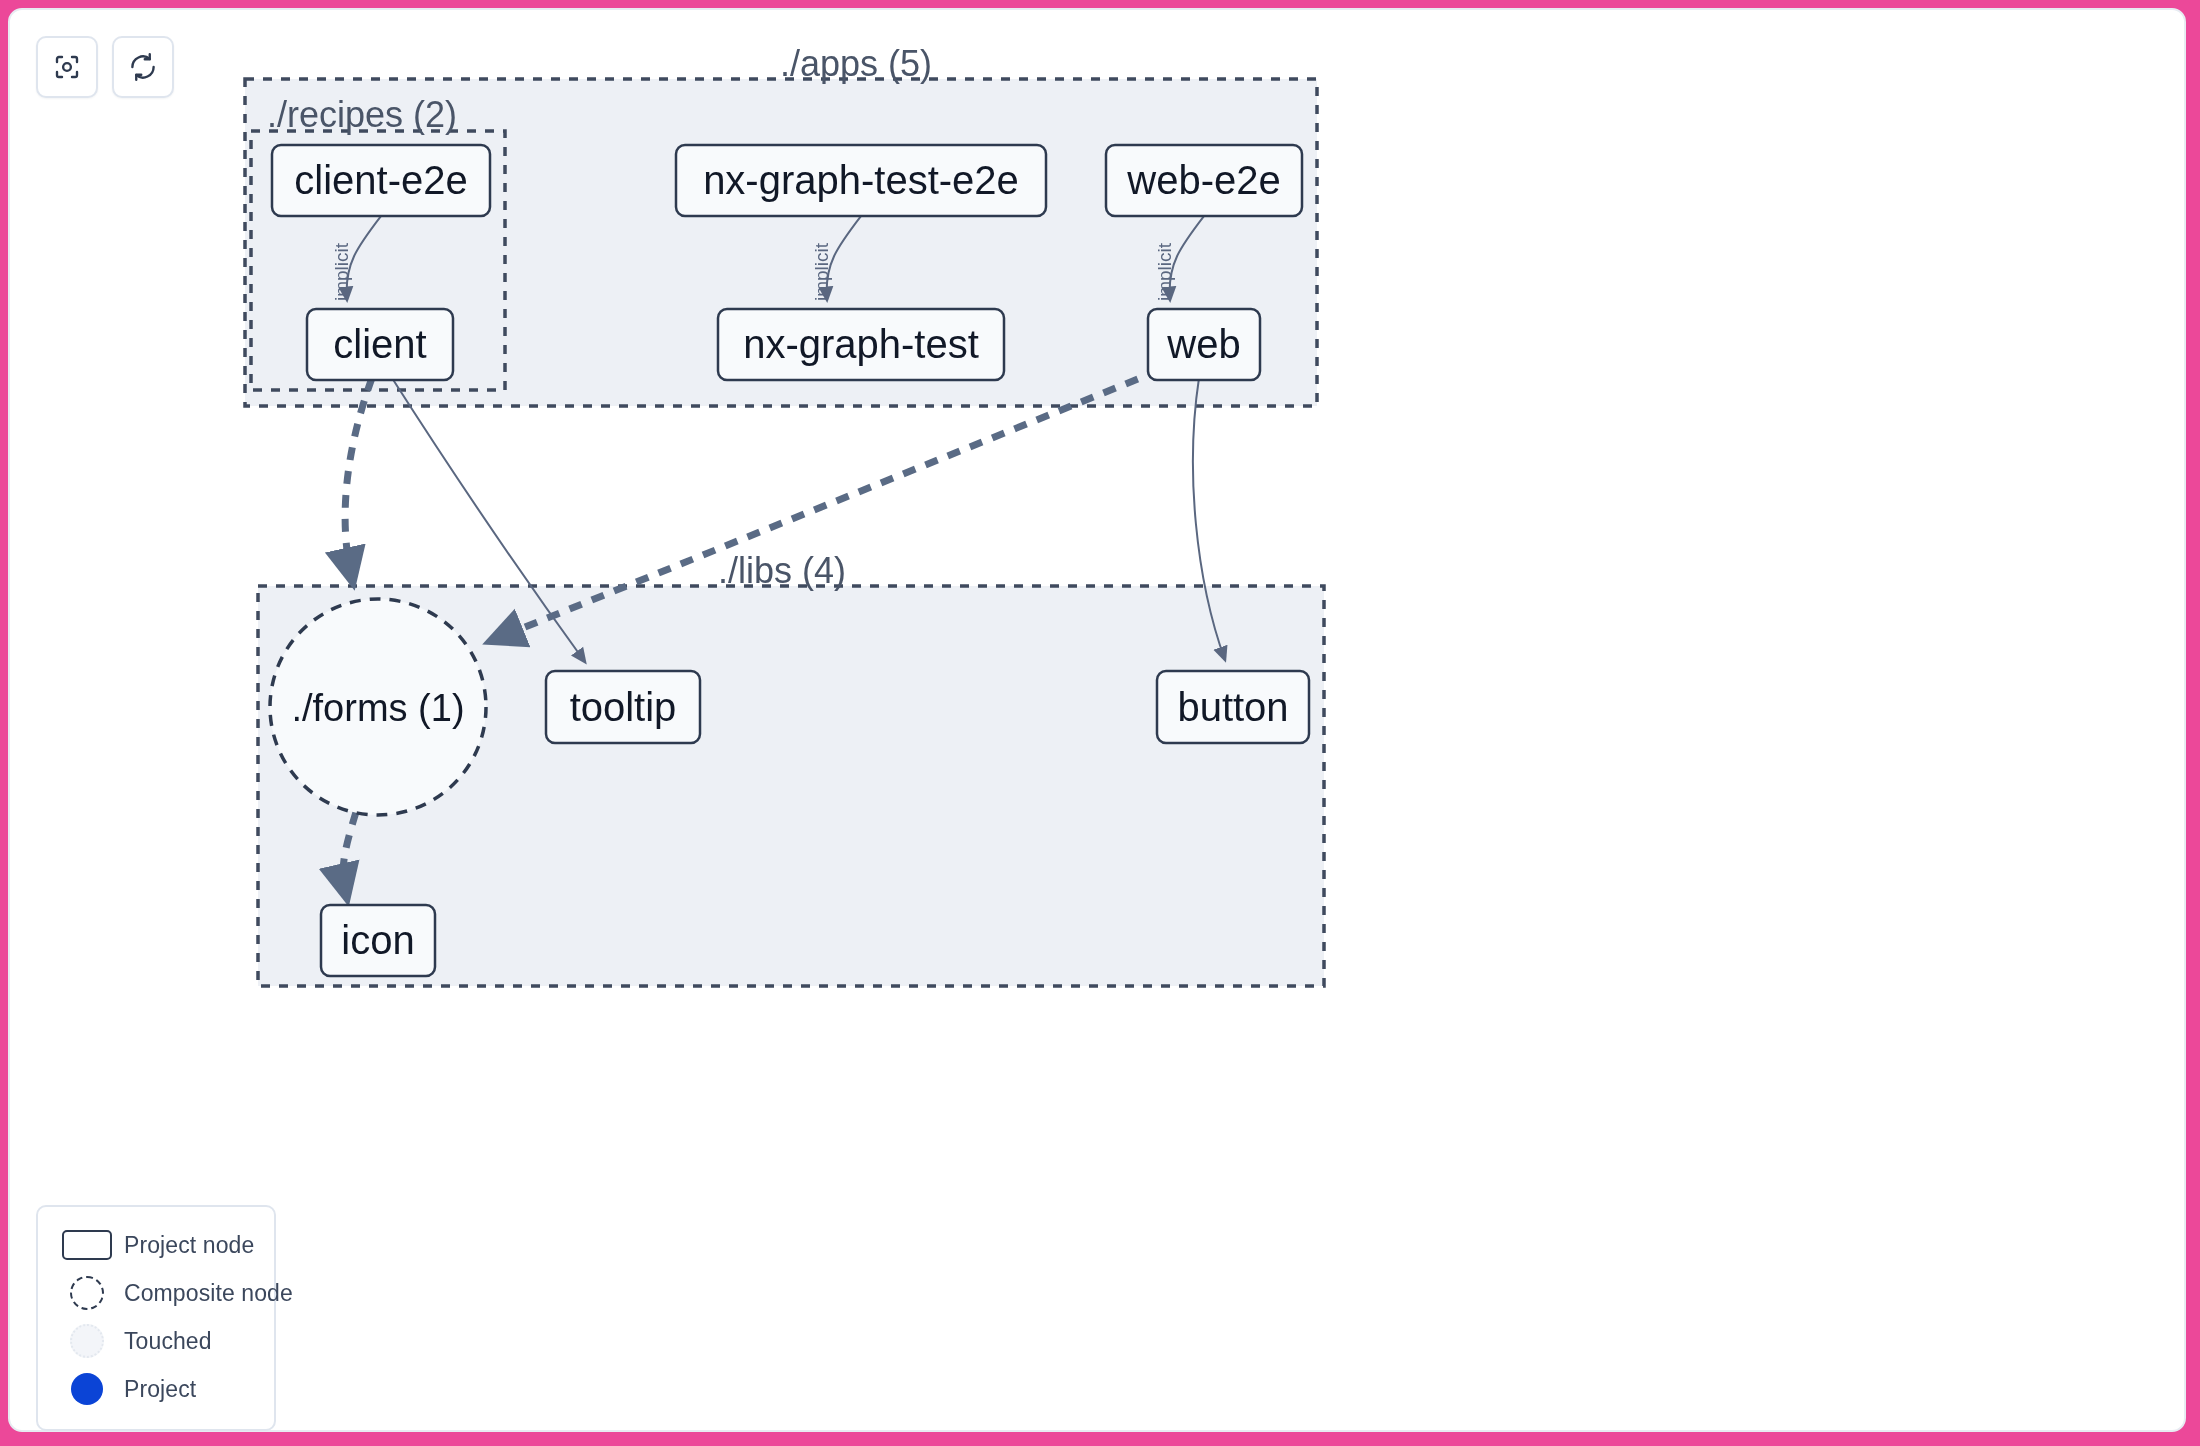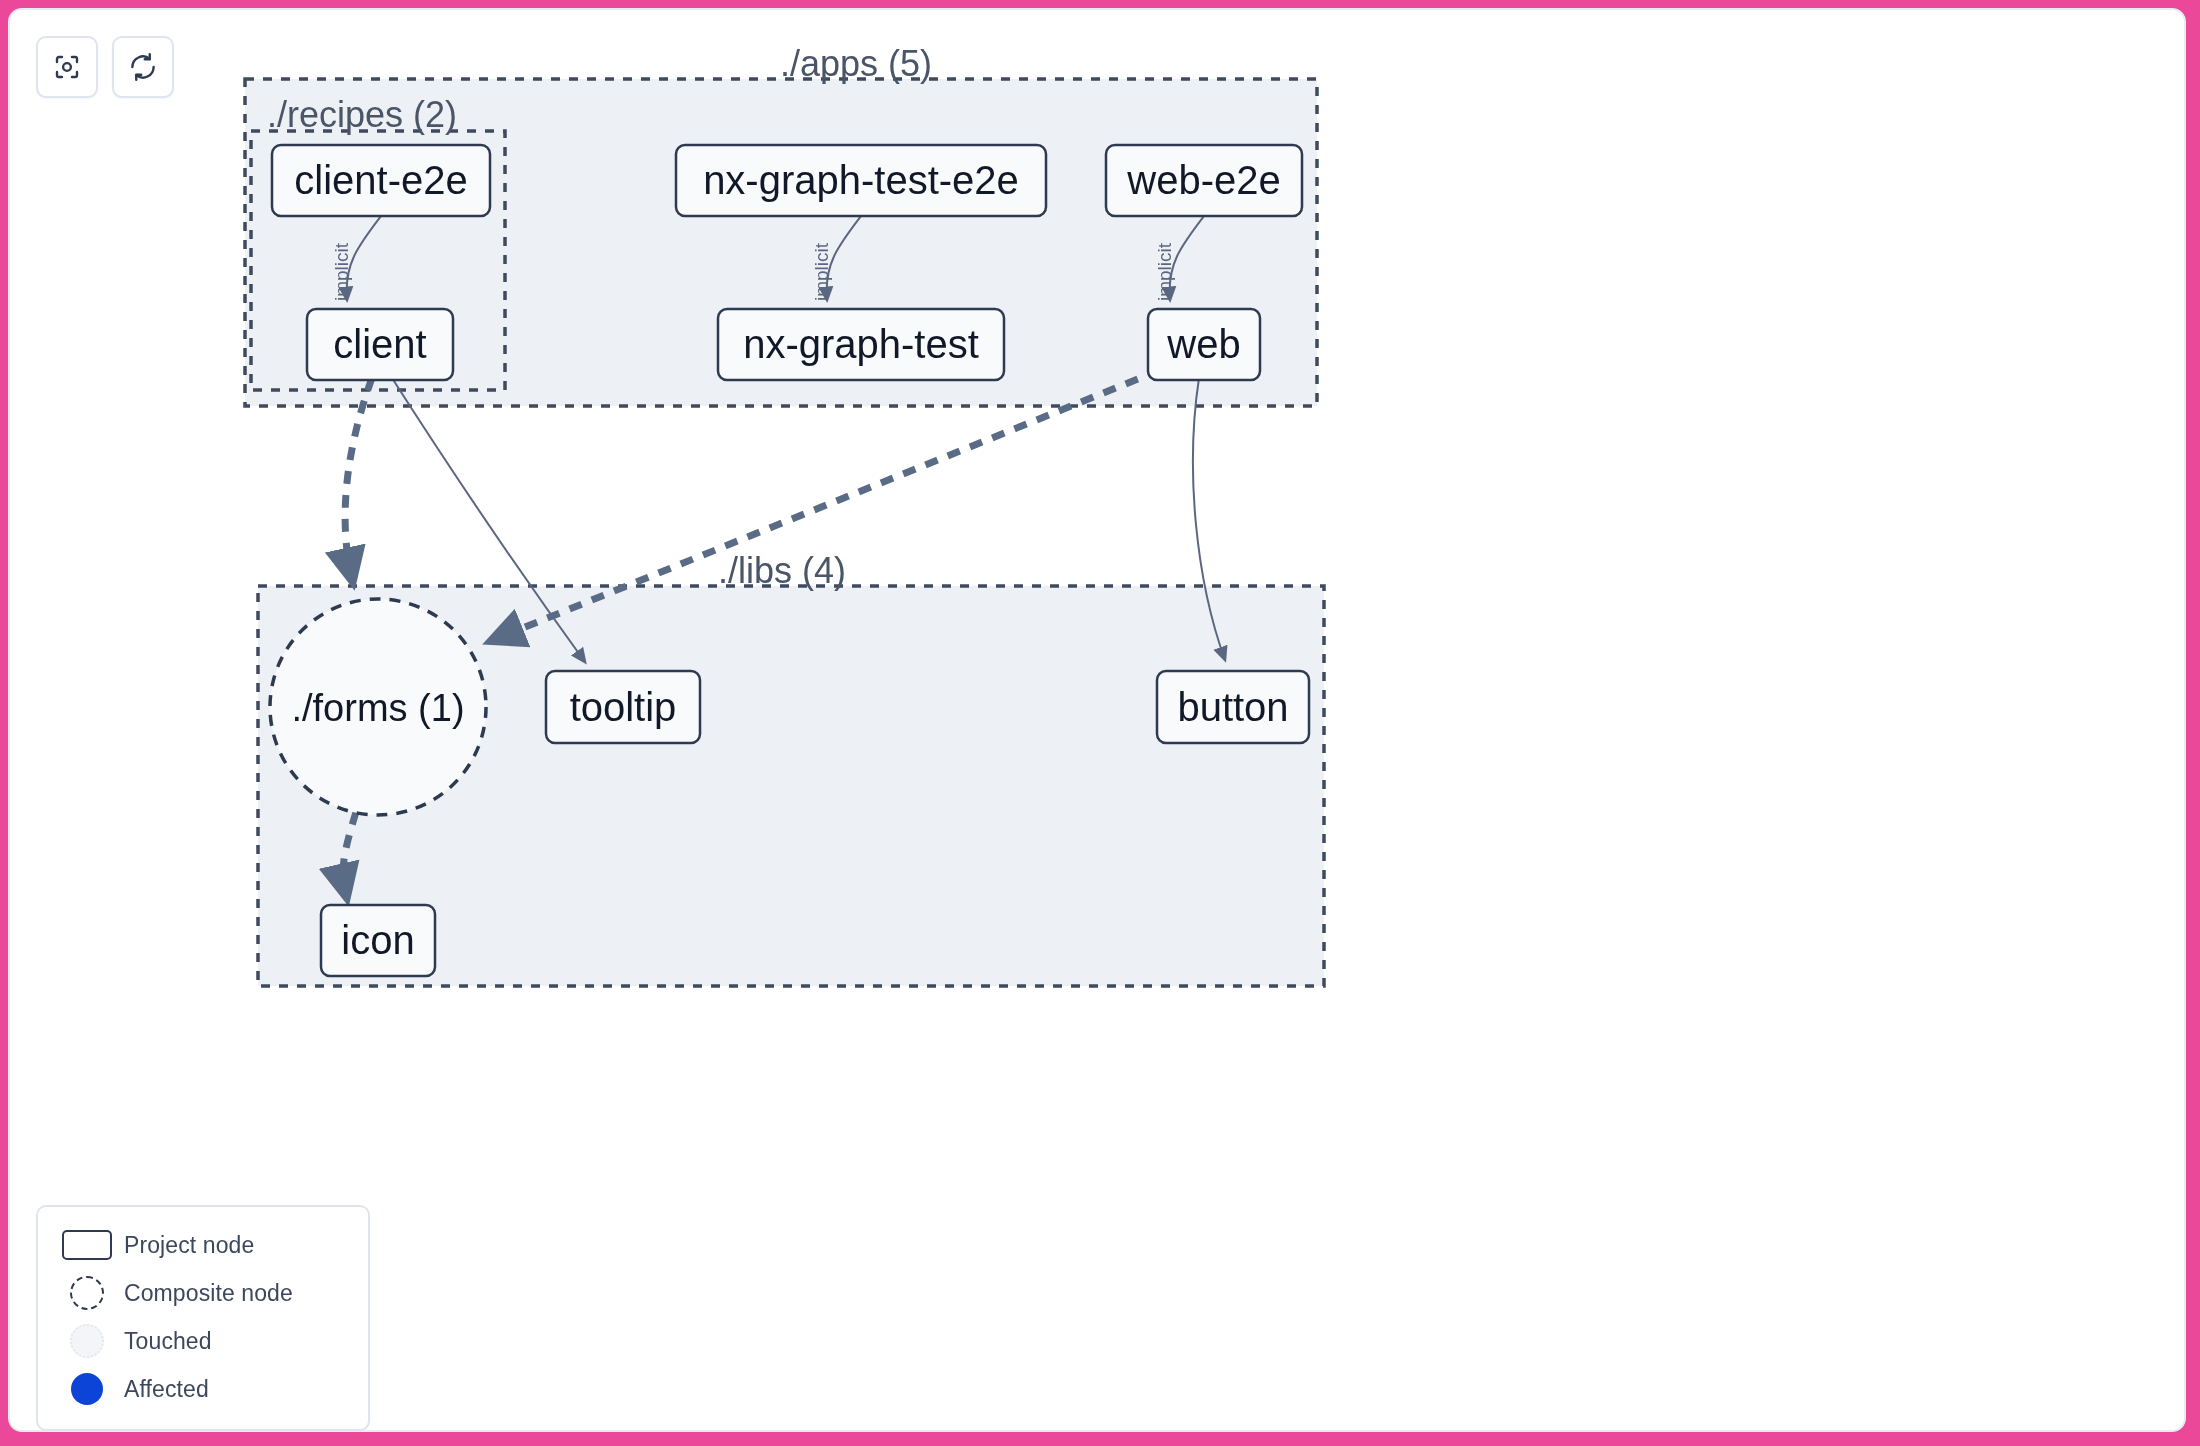--- a/index.html
+++ b/index.html
@@ -60,21 +60,21 @@
     height: 1446px;
   }
 
   
 
   
   .legend {
     position: absolute;
     left: 36px;
     top: 1205px;
-    width: 334px;
+    width: 240px;
     box-sizing: border-box;
     background: #ffffff;
     border: 2px solid #dfe5ee;
     border-radius: 10px;
     padding: 14px 18px 16px 18px;
     z-index: 40;
   }
   .legend-row {
     display: flex;
     align-items: center;
@@ -288,16 +288,16 @@
     <div class="legend-row">
       <span class="legend-swatch">
         <span class="sw-affected"></span>
       </span>
       <span class="legend-label">Touched</span>
     </div>
     <div class="legend-row">
       <span class="legend-swatch">
         <span class="sw-touched"></span>
       </span>
-      <span class="legend-label">Affected</span>
+      <span class="legend-label">Project</span>
     </div>
   </div>
 </div>
 
 </body></html>

